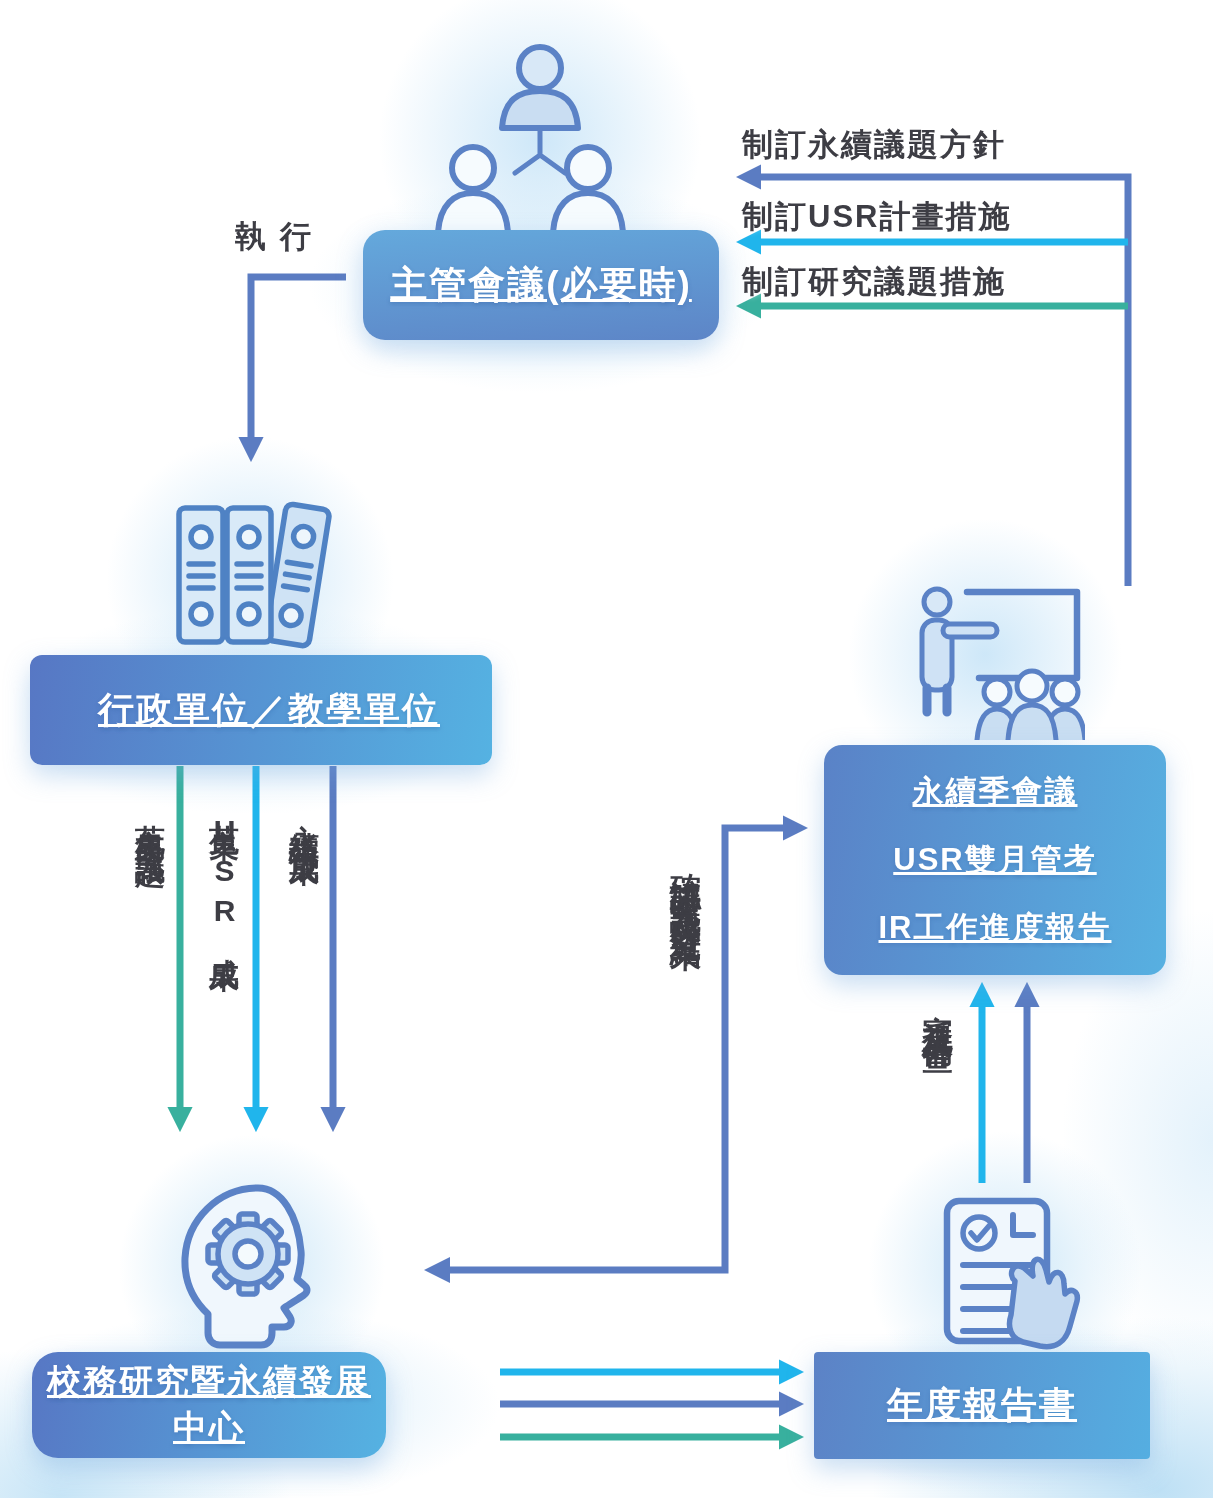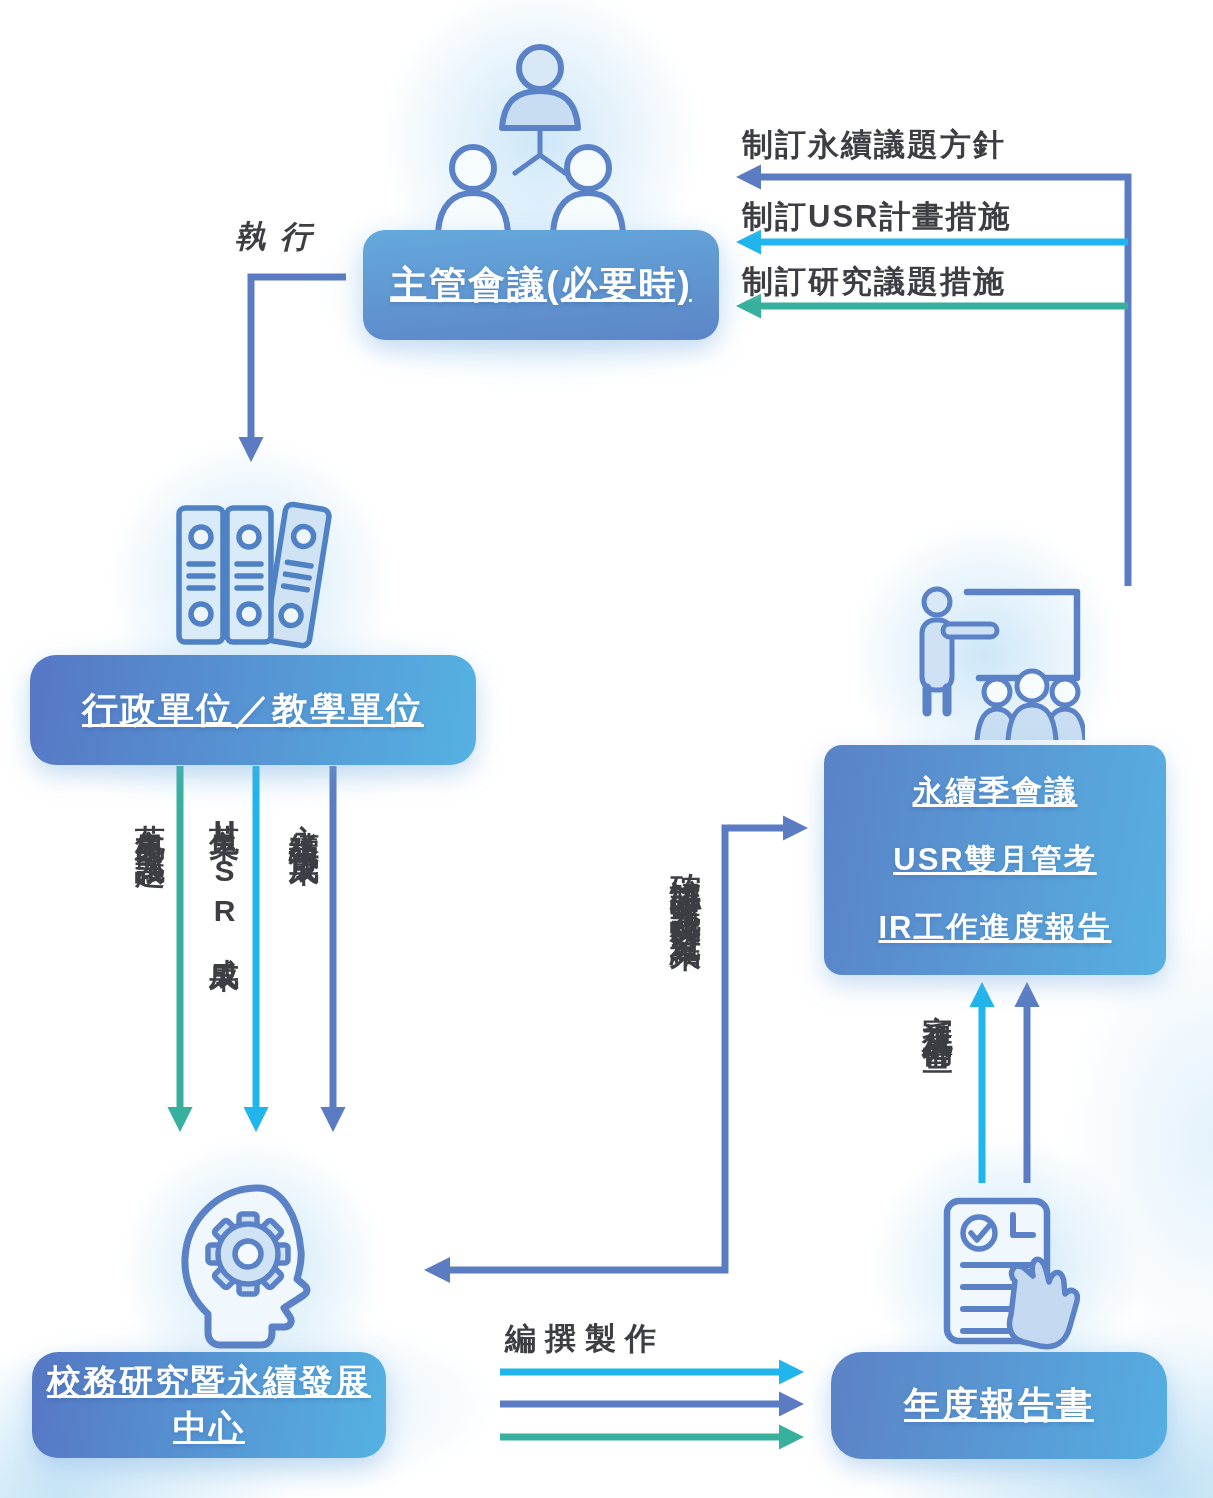--- a/index.html
+++ b/index.html
@@ -28,28 +28,28 @@
   .node {
     position:absolute; color:#ffffff; font-weight:700; text-align:center;
     display:flex; align-items:center; justify-content:center;
     box-shadow:0 10px 26px rgba(110,165,220,.38);
     text-shadow:0 2px 4px rgba(40,85,150,.25);
     letter-spacing:2px;
     text-decoration:underline;
   }
   .box-exec    { left:363px; top:230px;  width:356px; height:110px; border-radius:22px; font-size:37px;
                  background:linear-gradient(175deg,#64a9dc 0%,#5d85c7 100%); }
-  .box-admin   { left:30px;  top:655px;  width:446px; height:110px; border-radius:26px; font-size:36px;
-                 background:linear-gradient(100deg,#5777c4 0%,#55b2e2 100%); }
+  .box-admin   { left:30px;  top:655px;  width:446px; height:110px; border-radius:12px; font-size:36px;
+                 background:linear-gradient(100deg,#5777c4 0%,#55b2e2 100%);padding-left:16px; }
   .box-center  { left:32px;  top:1352px; width:354px; height:106px; border-radius:26px; font-size:34px;
                  background:linear-gradient(100deg,#5777c4 0%,#55b2e2 100%); }
   .box-quarter { left:824px; top:745px;  width:342px; height:230px; border-radius:18px; font-size:31px;
                  background:linear-gradient(100deg,#5a82c7 0%,#57b0e1 100%);
                  flex-direction:column; gap:26px; }
-  .box-report  { left:831px; top:1352px; width:336px; height:107px; border-radius:31px; font-size:36px;
+  .box-report  { left:814px; top:1352px; width:336px; height:107px; border-radius:4px; font-size:36px;
                  background:linear-gradient(100deg,#5c82c6 0%,#55aee1 100%); }
   .lbl {
     position:absolute; color:#3d3d44; font-weight:700; font-size:31px;
     letter-spacing:2px; text-shadow:0 0 6px rgba(255,255,255,.9);
     white-space:nowrap;
   }
   .vtext {
     position:absolute; writing-mode:vertical-rl; text-orientation:upright;
     color:#3d3d44; font-weight:700; font-size:30px; letter-spacing:7px;
     text-shadow:0 0 6px rgba(255,255,255,.9);
@@ -191,21 +191,20 @@
   <div class="node box-quarter">
     <div>永續季會議</div>
     <div>USR雙月管考</div>
     <div>IR工作進度報告</div>
   </div>
   <div class="node box-report">年度報告書</div>
 
   <div class="lbl" style="left:742px; top:124px; width:400px;">制訂永續議題方針</div>
   <div class="lbl" style="left:742px; top:196px; width:400px;">制訂USR計畫措施</div>
   <div class="lbl" style="left:742px; top:261px; width:400px;">制訂研究議題措施</div>
-  <div class="lbl" style="left:235px; top:216px; width:130px; letter-spacing:14px;font-style:italic;">執行</div>
-  <div class="lbl" style="left:505px; top:1318px; width:300px; letter-spacing:9px;">編撰製作</div>
+  <div class="lbl" style="left:235px; top:216px; width:130px; letter-spacing:14px;">執行</div>
 
   <div class="vtext" style="left:129px; top:800px;">蒐集研究議題</div>
   <div class="vtext" style="left:203px; top:800px;">蒐集USR成果</div>
   <div class="vtext" style="left:283px; top:800px;">永續執行成果</div>
   <div class="vtext" style="left:664px; top:848px; font-size:31px;">確認研究議題及研究結果</div>
   <div class="vtext" style="left:916px; top:990px; font-size:31px;">審視及備查</div>
 </div>
 
 </body></html>

